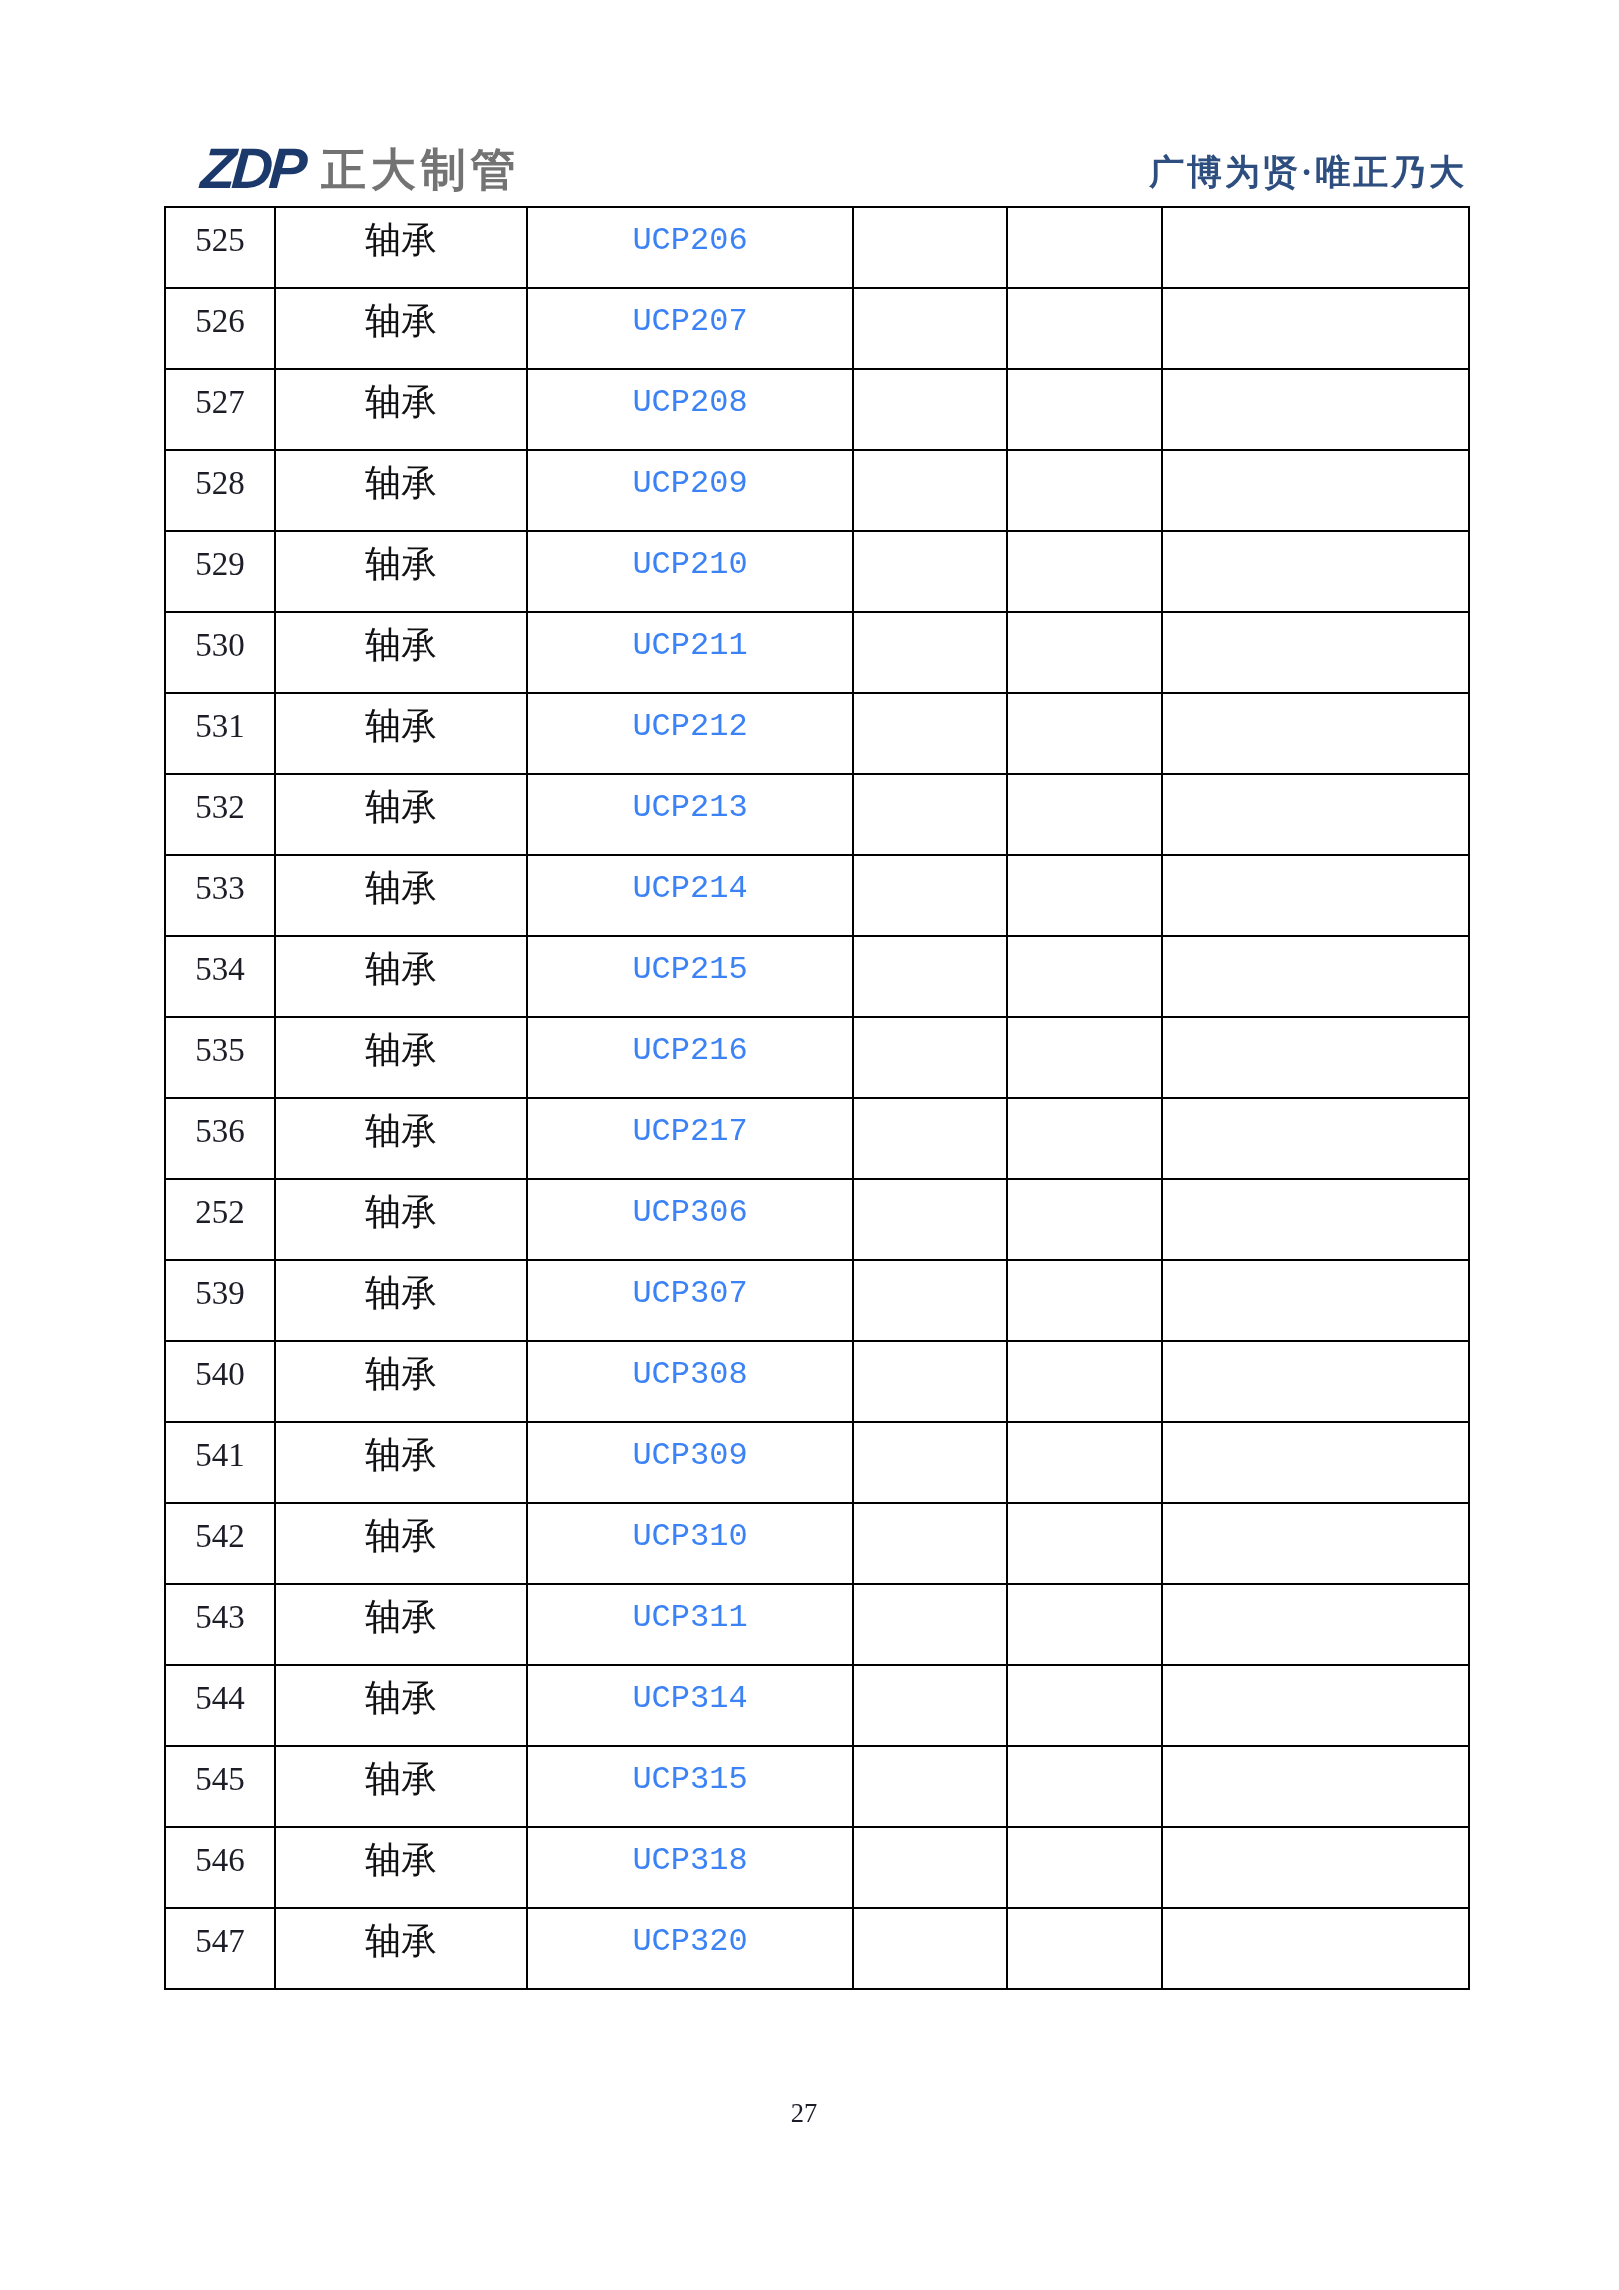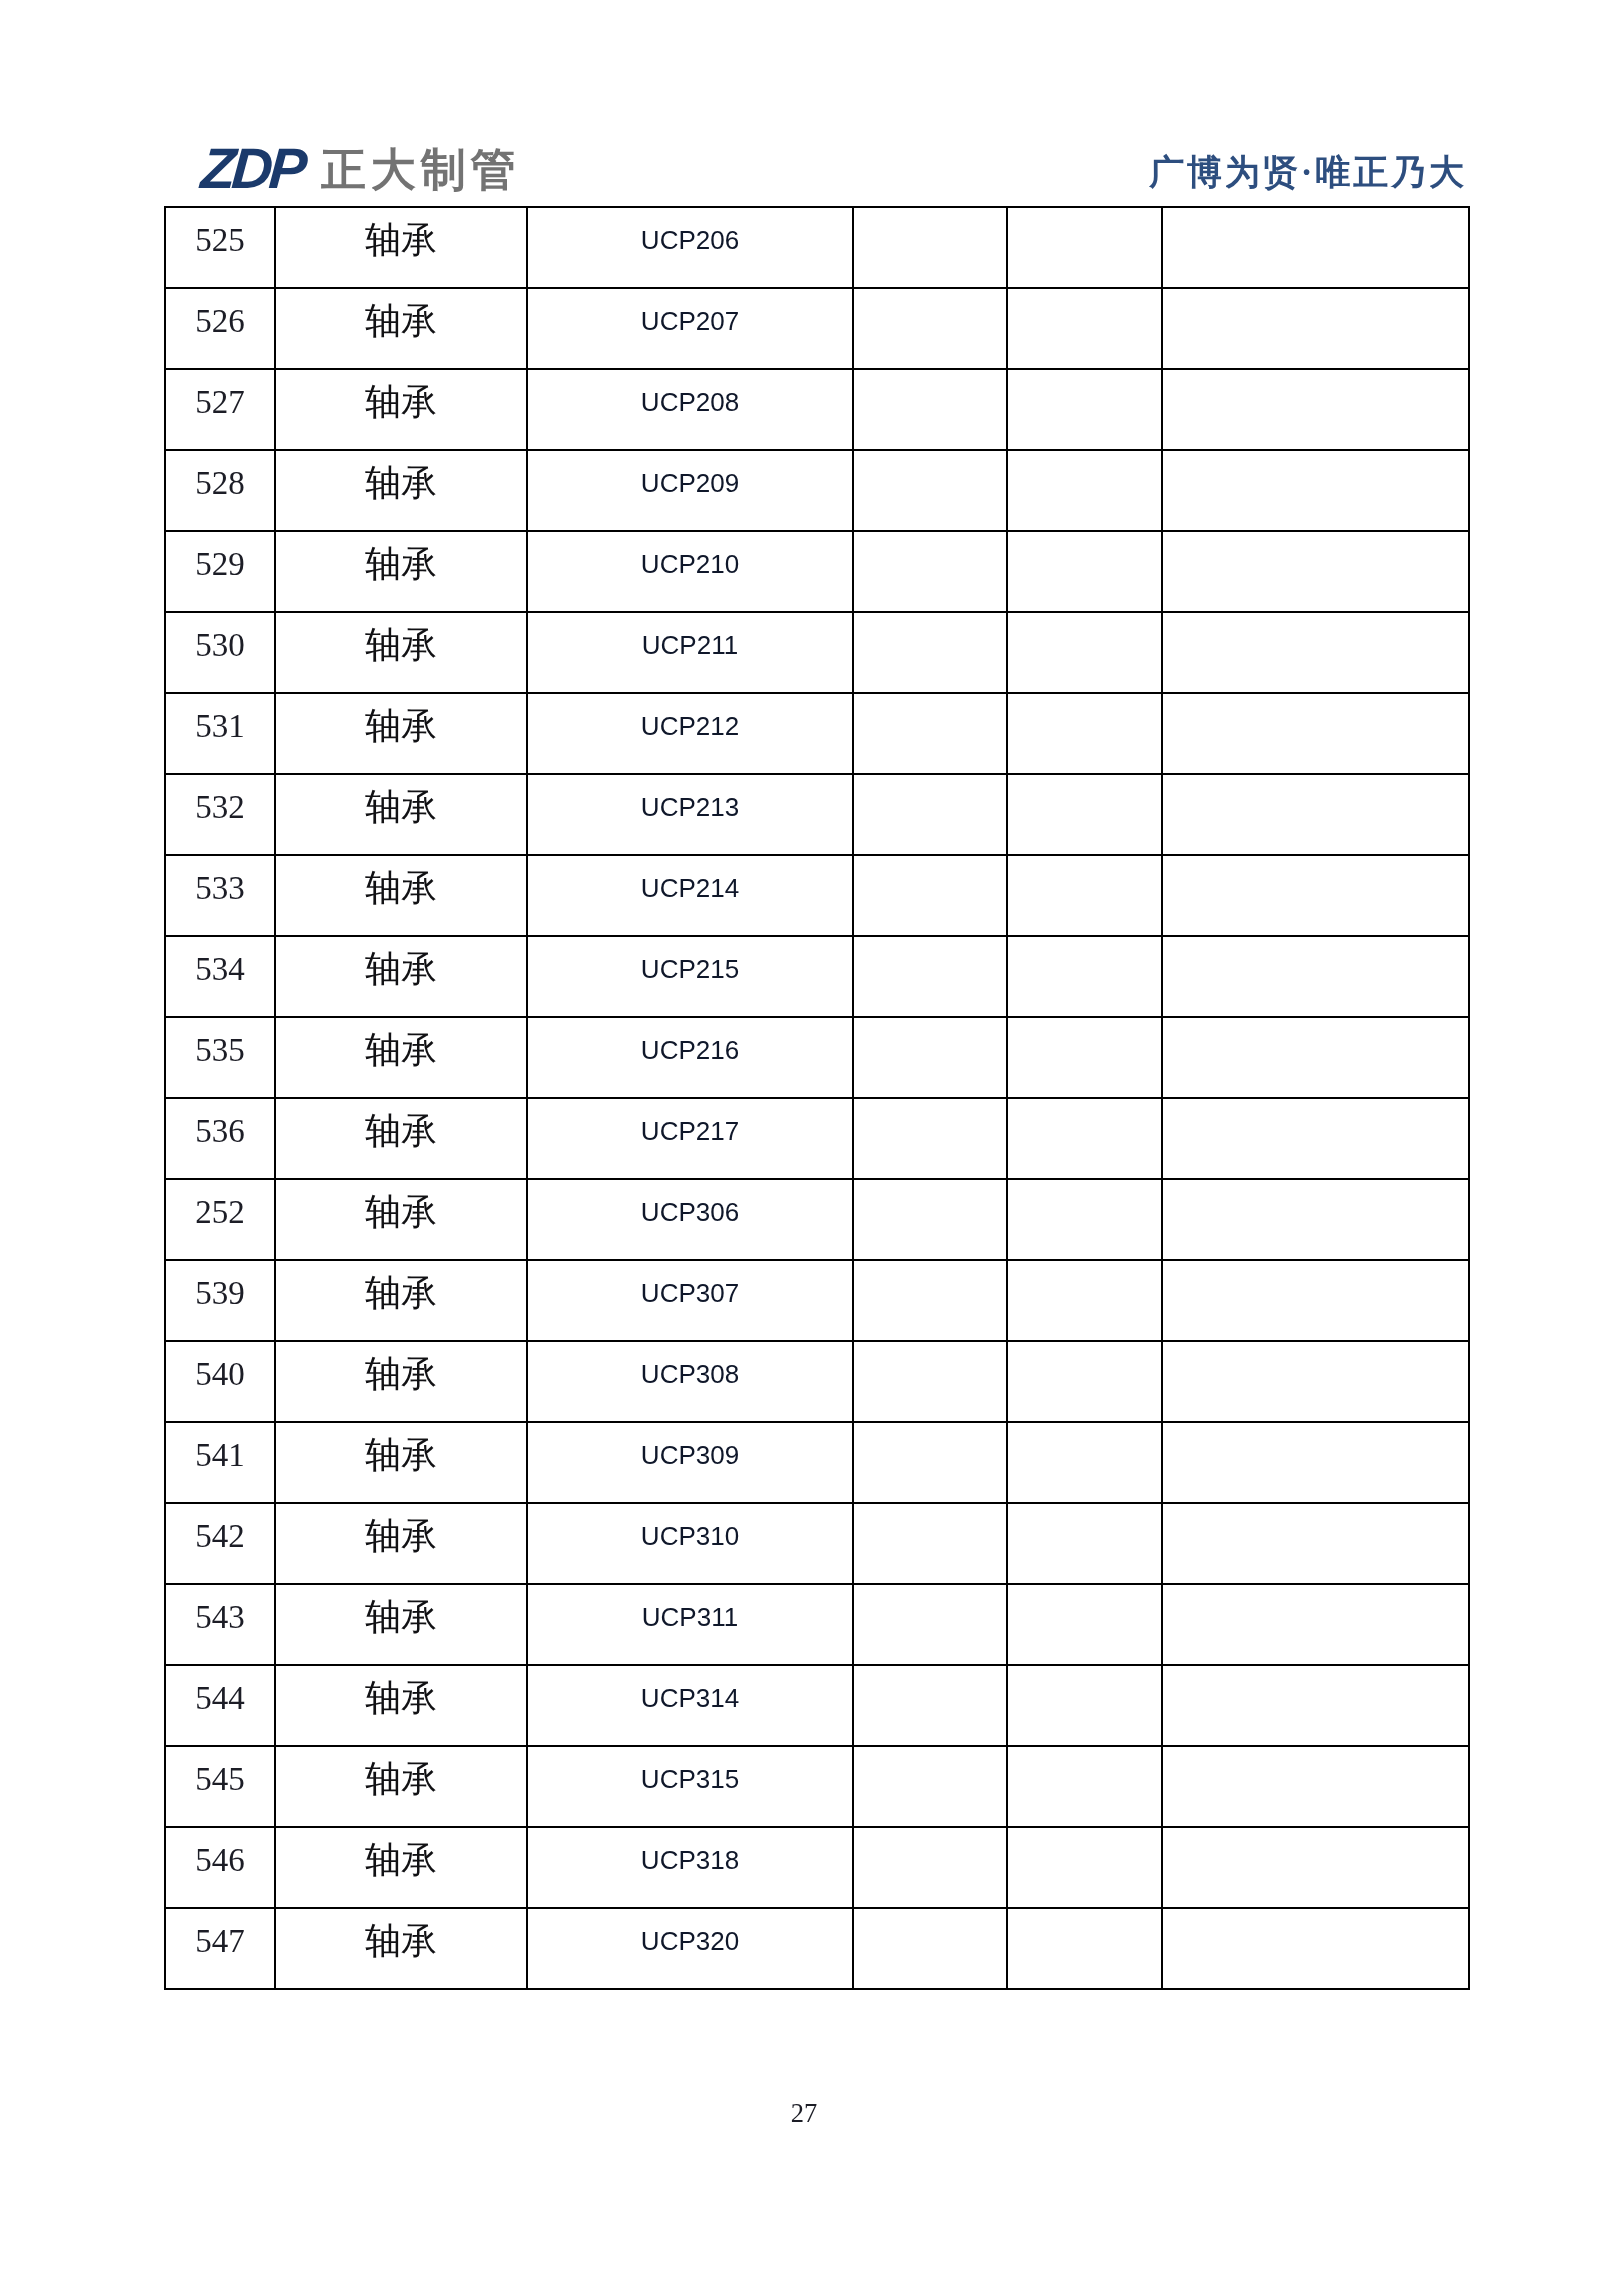--- a/index.html
+++ b/index.html
@@ -59,22 +59,22 @@
   }
   td.c-no {
     font-family: "Liberation Serif", serif;
     font-size: 33px; color: #1c1d26; margin-left: 28px;
   }
   td.c-name {
     font-family: Liberation Sans, sans-serif;
     font-size: 36px; color: #111114;
   }
   td.c-model {
-    font-family: Liberation Sans, sans-serif;
-    font-size: 26px; letter-spacing: 0px; color: #0f172a;
+    font-family: Liberation Mono, monospace;
+    font-size: 32px; letter-spacing: 0px; color: #3b82f6;
   }
 
   
   .footer {
     position: absolute; left: 0; right: 11px; top: 2098px;
     text-align: center;
   }
   .page-number {
     font-family: "Liberation Serif", serif;
     font-size: 26.5px; color: #1c1d26;

